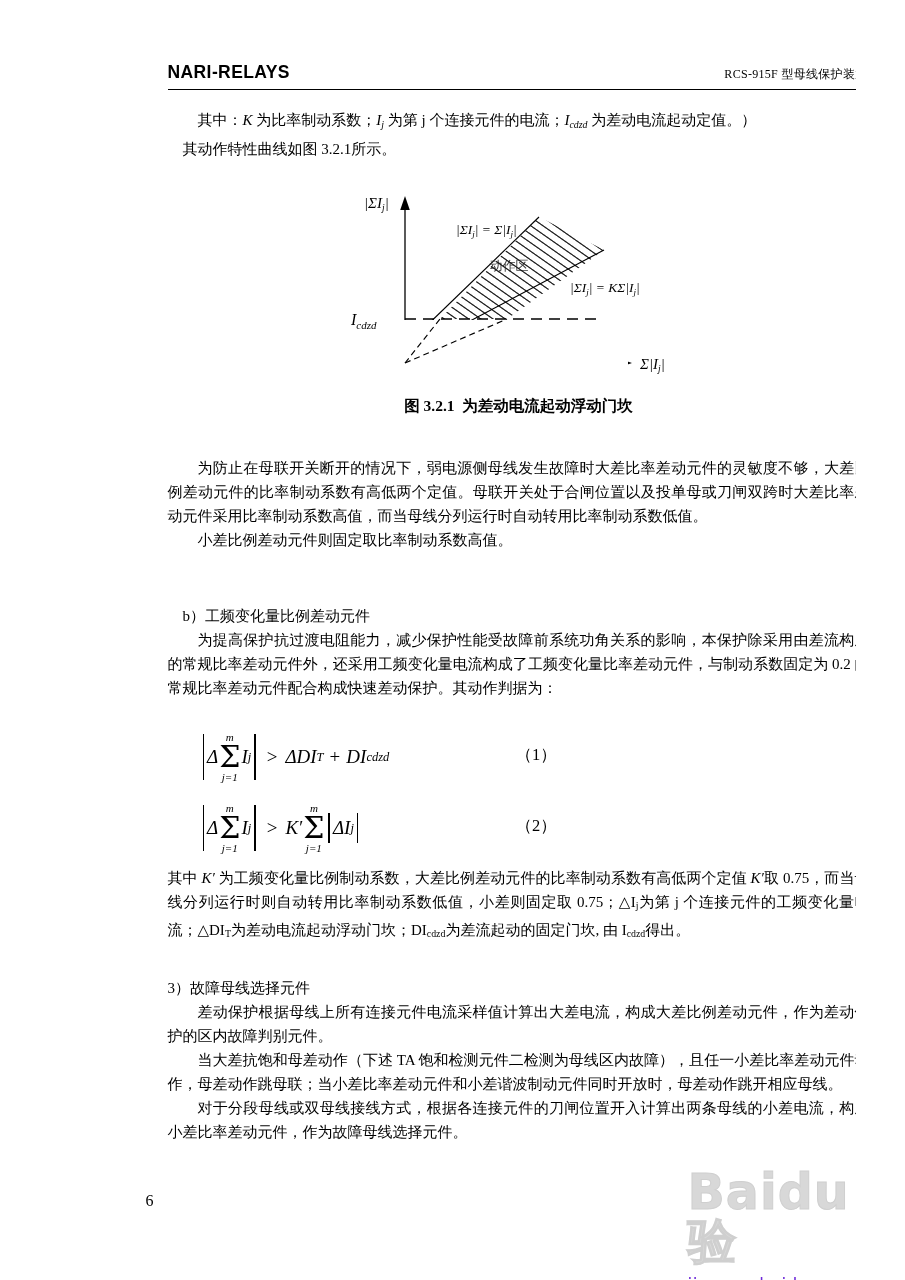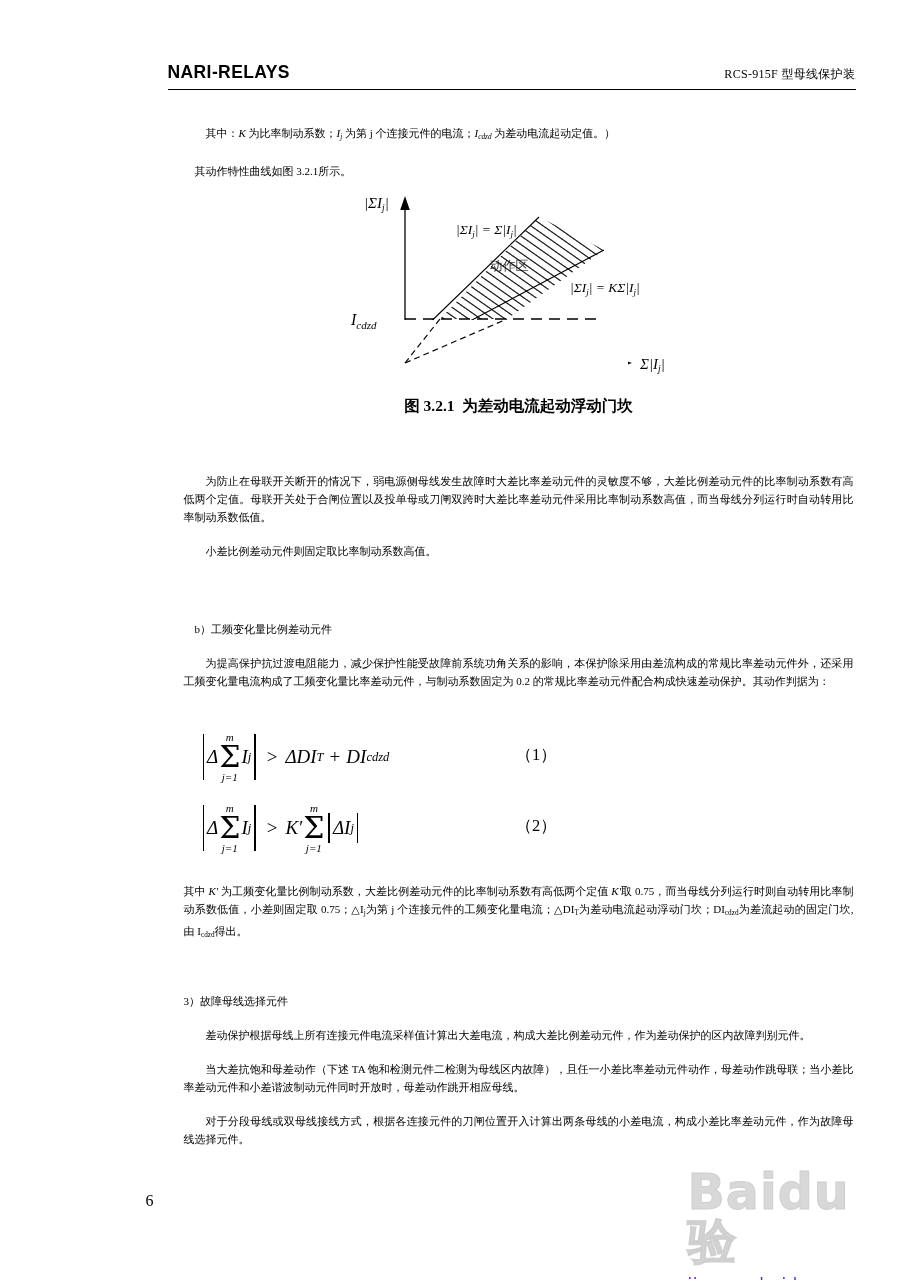--- a/index.html
+++ b/index.html
@@ -45,23 +45,23 @@
   }
 
   
   .content {
     position: absolute;
     left: 118px;
     top: 108px;
     width: 702px;
   }
   p.para {
-    margin: 16px;
-    font-size: 11px;
-    line-height: 18px;
+    margin: 0;
+    font-size: 15px;
+    line-height: 24px;
     text-align: justify;
     text-justify: inter-ideograph;
   }
   .indent2 { text-indent: 2em; }
   .indent1 { text-indent: 1em; }
   .gap-s { margin-top: 4px; }
 
   i, .it { font-style: italic; }
   .sub {
     font-size: 0.66em;

